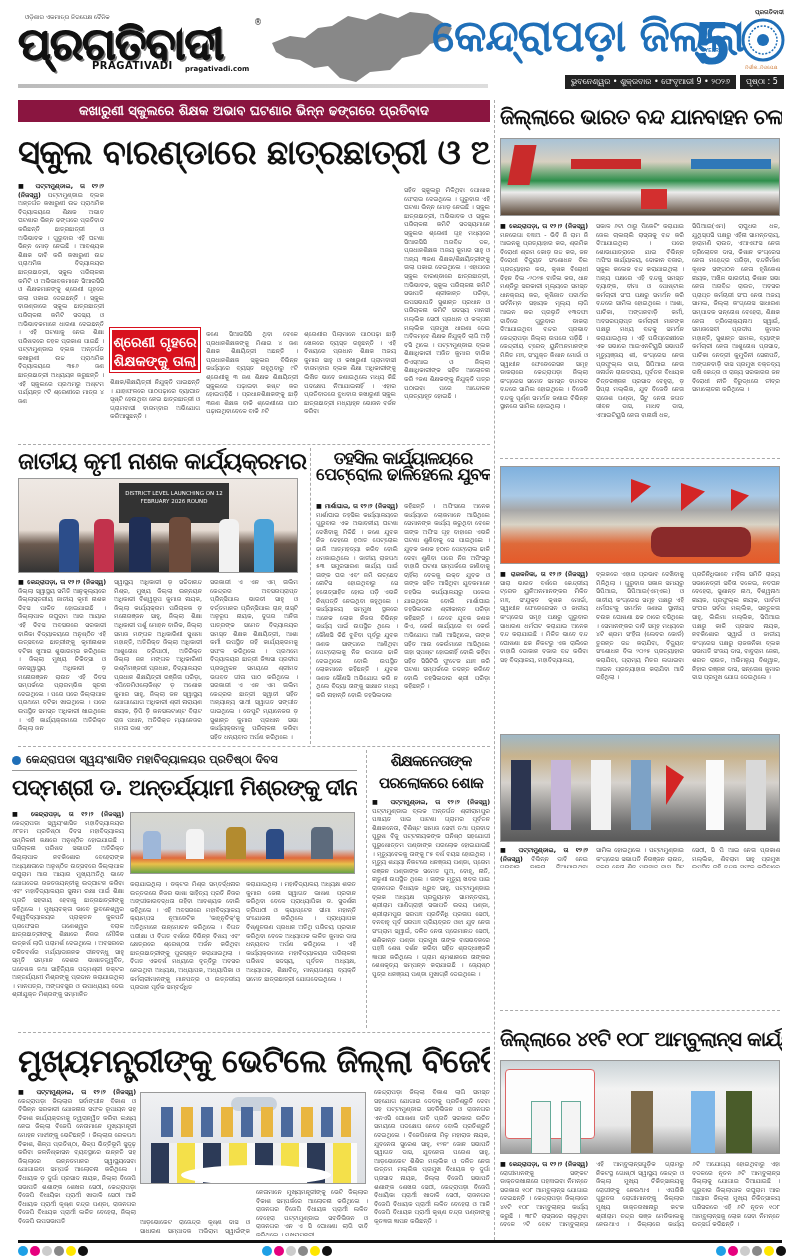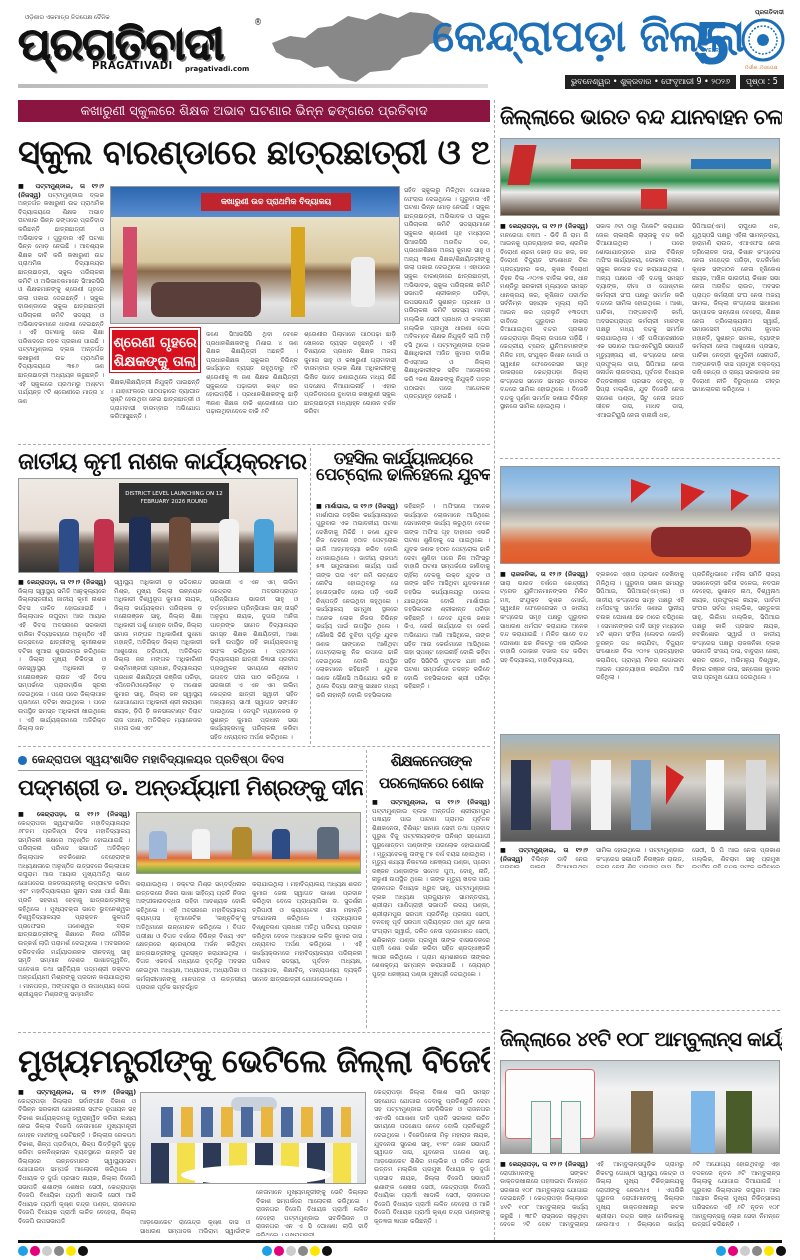--- a/index.html
+++ b/index.html
@@ -12,21 +12,21 @@
 .logo-reg{left:254px;top:18px;font-size:8px}
 .eng{left:92px;top:60px;font-size:10px;font-weight:bold;color:#111;letter-spacing:0.5px}
 .site{left:185px;top:65px;font-size:7px;font-weight:bold;color:#111}
 .map{left:270px;top:8px;width:185px;height:80px}
 .rule{left:18px;top:84px;width:470px;height:4px;background:linear-gradient(90deg,#bbb,#ddd)}
 .district{left:432px;top:10px;font-size:44px;font-weight:bold;color:#1f6fb8;line-height:52px;letter-spacing:-1px}
 .fifty{left:693px;top:6px;width:100px;height:66px}
 .dateline{left:565px;top:75px;height:14px;background:#222;color:#fff;font-size:8px;padding:1px 6px;line-height:12px}
 .pageno{left:740px;top:75px;height:14px;background:#222;color:#fff;font-size:8px;padding:1px 6px;line-height:12px}
 
-.kicker{background:#8a1540;color:#fff;text-align:center;font-size:13px;font-weight:normal;line-height:22px}
+.kicker{background:#8a1540;color:#fff;text-align:center;font-size:13px;font-weight:bold;line-height:22px}
 .hl{font-weight:bold;color:#111;white-space:nowrap;overflow:hidden;letter-spacing:-1px}
 .col{font-size:6.2px;line-height:8.6px;color:#333;text-align:justify;overflow:hidden}
 .by{font-weight:bold;color:#111}
 .photo{overflow:hidden;border:1px solid #999}
 .vdash{border-left:1px dashed #aaa}
 .hdash{border-top:1px dashed #aaa}
 .redbox{background:#d8111e;color:#fff;font-weight:bold;text-align:center;border:2px solid #fff;outline:1px solid #d8111e}
 .bullet{display:inline-block;width:9px;height:9px;border-radius:50%;background:#1f6fb8;margin-right:5px;vertical-align:middle}
 .regmarks{display:flex;gap:2px}
 .regmarks span{width:10px;height:10px;border-radius:50%;display:inline-block}
@@ -56,27 +56,20 @@
     <text x="52" y="63" font-size="5" fill="#c86a1e" font-family="Liberation Sans, sans-serif">ନିର୍ଭୀକ..ନିରପେକ୍ଷ</text>
   </svg>
   <div class="abs dateline">ଭୁବନେଶ୍ୱର • ଶୁକ୍ରବାର • ଫେବୃଆରୀ 9 • ୨୦୨୬</div>
   <div class="abs pageno">ପୃଷ୍ଠା : 5</div>
 </div>
 
 <div class="abs" style="left:18px;top:100px;width:472px;height:345px">
   <div class="kicker abs" style="left:0;top:0;width:472px;height:22px">କଖାରୁଣୀ ସ୍କୁଲରେ ଶିକ୍ଷକ ଅଭାବ ଘଟଣାର ଭିନ୍ନ ଢଙ୍ଗରେ ପ୍ରତିବାଦ</div>
   <div class="hl abs" style="left:0;top:26px;width:472px;font-size:34px;line-height:52px">ସ୍କୁଲ ବାରଣ୍ଡାରେ ଛାତ୍ରଛାତ୍ରୀ ଓ ଅଭିଭାବକଙ୍କ ଧାରଣା</div>
   <div class="abs col" style="left:0;top:82px;width:86px;height:255px"><span class="by">■ ପଟ୍ଟାମୁଣ୍ଡାଇ, ତା ୧୨।୨ (ନିଜସ୍ୱ)</span> <span>ପଟ୍ଟାମୁଣ୍ଡାଇ ବ୍ଲକ ଅନ୍ତର୍ଗତ କଖାରୁଣୀ ଉଚ୍ଚ ପ୍ରାଥମିକ ବିଦ୍ୟାଳୟରେ ଶିକ୍ଷକ ଅଭାବ ଘଟଣାର ଭିନ୍ନ ଢଙ୍ଗରେ ପ୍ରତିବାଦ କରିଛନ୍ତି ଛାତ୍ରଛାତ୍ରୀ ଓ ଅଭିଭାବକ । ଗୁରୁବାର ଏହି ଘଟଣା ଭିନ୍ନ ମୋଡ଼ ନେଇଛି । ଆବଶ୍ୟକ ଶିକ୍ଷକ ଦାବି କରି କଖାରୁଣୀ ଉଚ୍ଚ ପ୍ରାଥମିକ ବିଦ୍ୟାଳୟର ଛାତ୍ରଛାତ୍ରୀ, ସ୍କୁଲ ପରିଚାଳନା କମିଟି ଓ ଅଭିଭାବକମାନେ ସିଆରସିସି ଓ ଶିକ୍ଷକମାନଙ୍କୁ ଶ୍ରେଣୀ ଗୃହରେ ତାଲା ପକାଇ ଦେଇଛନ୍ତି । ସ୍କୁଲ ବାରଣ୍ଡାରେ ସ୍କୁଲ ଛାତ୍ରଛାତ୍ରୀ ପରିଚାଳନା କମିଟି ସଦସ୍ୟ ଓ ଅଭିଭାବକମାନେ ଧାରଣା ଦେଇଛନ୍ତି । ଏହି ଘଟଣାକୁ ନେଇ ଶିକ୍ଷା ପରିଷଦରେ ଚହଳ ପ୍ରକାଶ ପାଇଛି । ପଟ୍ଟାମୁଣ୍ଡାଇ ବ୍ଲକ ଅନ୍ତର୍ଗତ କଖାରୁଣୀ ଉଚ୍ଚ ପ୍ରାଥମିକ ବିଦ୍ୟାଳୟରେ ୩୫୬ ଜଣ ଛାତ୍ରଛାତ୍ରୀ ଅଧ୍ୟୟନ କରୁଛନ୍ତି । ଏହି ସ୍କୁଲରେ ପ୍ରଥମରୁ ଅଷ୍ଟମ ପର୍ଯ୍ୟନ୍ତ ୯ଟି ଶ୍ରେଣୀରେ ମାତ୍ର ୪ ଜଣ</span></div>
-  <div class="abs photo" style="left:92px;top:86px;width:290px;height:138px;background:linear-gradient(180deg,#2c67b0 0%,#5b8ed0 22%,#e9e1c6 22%,#d9c8a0 55%,#8a6b4c 62%,#e3e3e3 85%,#cfcfcf 100%)">
-    <div style="position:absolute;left:90px;top:6px;width:150px;height:18px;background:#c0252e;color:#fff;font-size:8px;text-align:center;line-height:18px;font-weight:bold">କଖାରୁଣୀ ଉଚ୍ଚ ପ୍ରାଥମିକ ବିଦ୍ୟାଳୟ</div>
-    <div style="position:absolute;left:12px;top:40px;width:14px;height:90px;background:#d34d6a"></div>
-    <div style="position:absolute;left:180px;top:40px;width:14px;height:90px;background:#d8a61f"></div>
-    <div style="position:absolute;left:40px;top:95px;width:110px;height:35px;background:#5a3e39;border-radius:8px"></div>
-    <div style="position:absolute;left:240px;top:70px;width:24px;height:50px;background:#eee;border-radius:6px"></div>
-  </div>
   <div class="abs redbox" style="left:92px;top:228px;width:90px;height:44px;font-size:14px;line-height:19px;padding-top:3px"><span>ଶ୍ରେଣୀ ଗୃହରେ ଶିକ୍ଷକଙ୍କୁ ତାଲା</span></div>
   <div class="abs col" style="left:92px;top:278px;width:90px;height:60px">ଶିକ୍ଷକ/ଶିକ୍ଷୟିତ୍ରୀ ନିଯୁକ୍ତି ପାଇଛନ୍ତି । ଯାହାଫଳରେ ପାଠପଢ଼ାରେ ବ୍ୟାଘାତ ସୃଷ୍ଟି ହେଉଥିବା ନେଇ ଛାତ୍ରଛାତ୍ରୀ ଓ ଗ୍ରାମବାସୀ ବାରମ୍ବାର ଅଭିଯୋଗ କରିଆସୁଛନ୍ତି ।</div>
   <div class="abs col" style="left:188px;top:230px;width:92px;height:108px">କଣେ ସିଆରସିସି ଥିବା ବେଳେ ପ୍ରଧାନଶିକ୍ଷକଙ୍କୁ ମିଶାଇ ୪ ଜଣ ଶିକ୍ଷକ ଶିକ୍ଷୟିତ୍ରୀ ଅଛନ୍ତି । ପ୍ରଧାନଶିକ୍ଷକ ସ୍କୁଲର ବିଭିନ୍ନ କାର୍ଯ୍ୟରେ ବ୍ୟସ୍ତ ରହୁଥିବାରୁ ୯ଟି ଶ୍ରେଣୀକୁ ୩ ଜଣ ଶିକ୍ଷକ ଶିକ୍ଷୟିତ୍ରୀ ସ୍କୁଲରେ ପଢ଼ାଇବା କଷ୍ଟ କର ହୋଇପଡ଼ିଛି । ପ୍ରଧାନଶିକ୍ଷକଙ୍କୁ ଛାଡ଼ି ୩ଜଣ ଶିକ୍ଷକ ବାକି ଶ୍ରେଣୀରେ ପାଠ ପଢ଼ାଉଥିବାବେଳେ ବାକି ୬ଟି</div>
   <div class="abs col" style="left:286px;top:230px;width:92px;height:108px">ଶ୍ରେଣୀର ପିଲାମାନେ ପାଠପଢ଼ା ଛାଡ଼ି ଖେଳରେ ବ୍ୟସ୍ତ ରହୁଛନ୍ତି । ଏହି ବିଷୟରେ ପ୍ରଧାନ ଶିକ୍ଷକ ଅଜୟ କୁମାର ସାହୁ ଓ କଖାରୁଣୀ ଗ୍ରାମବାସୀ ବାରମ୍ବାର ବ୍ଲକ ଶିକ୍ଷା ଅଧିକାରୀଙ୍କୁ ଲିଖିତ ଭାବେ ଜଣାଇଥିଲେ ମଧ୍ୟ କିଛି ପଦକ୍ଷେପ ନିଆଯାଇନାହିଁ । ଏହାର ପ୍ରତିବାଦରେ ବୁଧବାର କଖାରୁଣୀ ସ୍କୁଲ ଛାତ୍ରଛାତ୍ରୀ ମଧ୍ୟାହ୍ନ ଭୋଜନ ବର୍ଜନ କରିବା</div>
   <div class="abs col" style="left:386px;top:86px;width:86px;height:252px">ସହିତ ସ୍କୁଲରୁ ମିଳିଥିବା ପୋଷାକ ଫେରାଇ ଦେଇଥିଲେ । ଗୁରୁବାର ଏହି ଘଟଣା ଭିନ୍ନ ମୋଡ଼ ନେଇଛି । ସ୍କୁଲ ଛାତ୍ରଛାତ୍ରୀ, ଅଭିଭାବକ ଓ ସ୍କୁଲ ପରିଚାଳନା କମିଟି ସଦସ୍ୟମାନେ ସ୍କୁଲର ଶ୍ରେଣୀ ଗୃହ ମଧ୍ୟରେ ସିଆରସିସି ଅରବିନ୍ଦ ଦଳ, ପ୍ରଧାନଶିକ୍ଷକ ଅଜୟ କୁମାର ସାହୁ ଓ ଅନ୍ୟ ୩ଜଣ ଶିକ୍ଷକ/ଶିକ୍ଷୟିତ୍ରୀଙ୍କୁ ତାଲା ପକାଇ ଦେଇଥିଲେ । ଏହାପରେ ସ୍କୁଲ ବାରଣ୍ଡାରେ ଛାତ୍ରଛାତ୍ରୀ, ଅଭିଭାବକ, ସ୍କୁଲ ପରିଚାଳନା କମିଟି ସଭାପତି ଶ୍ରୀକାନ୍ତ ପରିଡ଼ା, ଉପସଭାପତି ସୁଶାନ୍ତ ପ୍ରଧାନ ଓ ପରିଚାଳନା କମିଟି ସଦସ୍ୟ ମାନସୀ ମଲ୍ଲିକ ସେଠୀ ପ୍ରଧାନ ଓ କଳ୍ପନା ମଲ୍ଲିକ ପ୍ରମୁଖ ଧାରଣା ଦେଇ ଅବିଳମ୍ବେ ଶିକ୍ଷକ ନିଯୁକ୍ତି ଲାଗି ଅଡ଼ି ବସି ଥିଲେ । ପଟ୍ଟାମୁଣ୍ଡାଇ ବ୍ଲକ ଶିକ୍ଷାଧିକାରୀ ଅଜିତ କୁମାର ବାରିକ ଡିଏସ୍ଆଇ ଓ ଜିଲ୍ଲା ଶିକ୍ଷାଧିକାରୀଙ୍କ ସହିତ ଆଲୋଚନା କରି ୨ଜଣ ଶିକ୍ଷକଙ୍କୁ ନିଯୁକ୍ତି ପତ୍ର ପଠାଇବା ପରେ ଆନ୍ଦୋଳନ ପ୍ରତ୍ୟାହୃତ ହୋଇଛି ।</div>
 </div>
 <div class="abs hdash" style="left:18px;top:444px;width:472px"></div>
 
 <div class="abs" style="left:18px;top:446px;width:290px;height:300px">
   <div class="hl abs" style="left:0;top:0;width:290px;font-size:23px;line-height:30px">ଜାତୀୟ କୃମୀ ନାଶକ କାର୍ଯ୍ୟକ୍ରମର ଶୁଭାରମ୍ଭ</div>
@@ -96,21 +89,21 @@
 <div class="abs vdash" style="left:310px;top:448px;height:296px"></div>
 
 <div class="abs" style="left:316px;top:446px;width:174px;height:300px">
   <div class="hl abs" style="left:0;top:0;width:174px;text-align:center;font-size:17px;line-height:24px">ତହସିଲ କାର୍ଯ୍ୟାଳୟରେ</div>
   <div class="hl abs" style="left:0;top:16px;width:174px;text-align:right;font-size:17px;line-height:24px">ପେଟ୍ରୋଲ ଢାଳିହେଲେ ଯୁବକ</div>
   <div class="abs col" style="left:0;top:56px;width:82px;height:238px"><span class="by">■ ମାର୍ଶାଘାଇ, ତା ୧୨।୨ (ନିଜସ୍ୱ)</span> <span>ମାର୍ଶାଘାଇ ତହସିଲ କାର୍ଯ୍ୟାଳୟରେ ଗୁରୁବାର ଏକ ଅଭାବନୀୟ ଘଟଣା ଦେଖିବାକୁ ମିଳିଛି । ଜଣେ ଯୁବକ ନିଜ ଦେହରେ ହଠାତ ପେଟ୍ରୋଲ ଢାଳି ଆତ୍ମହତ୍ୟା କରିବ ବୋଲି ଧମକାଇଥିଲେ । ଜାତୀୟ ରାଜପଥ ୫୩ ସମ୍ପ୍ରସାରଣ କାର୍ଯ୍ୟ ପାଇଁ ତାଙ୍କ ଘର ଏବଂ ଜମି ଉଚ୍ଛେଦ ନୋଟିସ ହୋଇଥିବାରୁ ସେ ହତୋତ୍ସାହିତ ହୋଇ ପଡ଼ି ଏଭଳି ନିଷ୍ପତ୍ତି ନେଇଥିବା କହୁଥିଲେ । କାର୍ଯ୍ୟାଳୟ ସମ୍ମୁଖ ସ୍ଥଳରେ ଅନେକ ଲୋକ ନିଜର ବିଭିନ୍ନ କାର୍ଯ୍ୟ ପାଇଁ ଉପସ୍ଥିତ ଥିଲେ । କୌଣସି କିଛି ବୁଝିବା ପୂର୍ବରୁ ଯୁବକ ଜଣକ ସାଙ୍ଗରେ ଆଣିଥିବା ପେଟ୍ରୋଲକୁ ନିଜ ଉପରେ ଢାଳି ଦେଇଥିଲେ ବୋଲି ଉପସ୍ଥିତ ଲୋକମାନେ କହିଛନ୍ତି । ଯୁବକ ଜଣକ କୌଣସି ଅଭିଯୋଗ କରି ନ ଥିଲେ ବିଦ୍ୟା ତାଙ୍କୁ ସାକ୍ଷାତ ମଧ୍ୟ କରି ନାହାନ୍ତି ବୋଲି ତହସିଲଦାର</span></div>
   <div class="abs col" style="left:88px;top:56px;width:86px;height:238px">କହିଛନ୍ତି । ଅଫିସରେ ଅନେକ କାର୍ଯ୍ୟରେ ଲୋକମାନେ ଆସିଥିଲେ ସେମାନଙ୍କ କାର୍ଯ୍ୟ କରୁଥିବା ବେଳେ ତାଙ୍କ ଅଫିସ ଗୃହ ବାହାରେ ଏଭଳି ଘଟଣା ଶୁଣିବାକୁ ସେ ପାଇଥିଲେ । ଯୁବକ ଜଣକ ହଠାତ ପେଟ୍ରୋଲ ଢାଳି ଦେବା ଶୁଣିବା ପରେ ନିଜ ଅଫିସରୁ ବାହାରି ଘଟଣା ସମ୍ପର୍କରେ ଜାଣିବାକୁ ଚାହିଁଲା ବେଳକୁ ଉକ୍ତ ଯୁବକ ଓ ତାଙ୍କ ସହିତ ଆସିଥିବା ଯୁବକମାନେ ତହସିଲ କାର୍ଯ୍ୟାଳୟରୁ ପଳେଇ ଯାଇଥିଲେ ବୋଲି ମାର୍ଶାଘାଇ ତହସିଲଦାର ଶ୍ରୀକାନ୍ତ ପରିଡ଼ା କହିଛନ୍ତି । ତେବେ ଯୁବକ ଜଣକ କିଏ, କେଉଁ କାର୍ଯ୍ୟରେ ବା କେଉଁ ଅଭିଯୋଗ ଆଣି ଆସିଥିଲେ, ତାଙ୍କ ସହିତ ଆଉ କେଉଁମାନେ ଆସିଥିଲେ ତାହା ସ୍ପଷ୍ଟ ହୋଇନାହିଁ ବୋଲି କହିବା ସହିତ ସିସିଟିଭି ଫୁଟେଜ ଯାଞ୍ଚ କରି ଘଟଣା ସମ୍ପର୍କରେ ତଦନ୍ତ କରିବେ ବୋଲି ତହସିଲଦାର ଶ୍ରୀ ପରିଡ଼ା କହିଛନ୍ତି ।</div>
 </div>
 <div class="abs hdash" style="left:18px;top:746px;width:472px"></div>
 
-<div class="abs" style="left:18px;top:750px;width:345px;height:280px">
+<div class="abs" style="left:12px;top:750px;width:345px;height:280px">
   <div class="abs" style="left:0;top:2px;width:345px;font-size:11px;font-weight:bold;line-height:16px;white-space:nowrap;overflow:hidden;border-bottom:1px solid #999;padding-bottom:2px"><span class="bullet"></span><span>କେନ୍ଦ୍ରାପଡା ସ୍ୱୟଂଶାସିତ ମହାବିଦ୍ୟାଳୟର ପ୍ରତିଷ୍ଠା ଦିବସ</span></div>
   <div class="hl abs" style="left:0;top:22px;width:345px;font-size:22px;line-height:32px">ପଦ୍ମଶ୍ରୀ ଡ. ଅନ୍ତର୍ଯ୍ୟାମୀ ମିଶ୍ରଙ୍କୁ ଦୀନବନ୍ଧୁ ସାହୁ ସ୍ମୃତି ସମ୍ମାନ</div>
   <div class="abs col" style="left:0;top:60px;width:112px;height:212px"><span class="by">■ କେନ୍ଦ୍ରାପଡ଼ା, ତା ୧୨।୨ (ନିଜସ୍ୱ)</span> <span>କେନ୍ଦ୍ରାପଡା ସ୍ୱୟଂଶାସିତ ମହାବିଦ୍ୟାଳୟର ୬୮ତମ ପ୍ରତିଷ୍ଠା ଦିବସ ମହାବିଦ୍ୟାଳୟ ସମ୍ମିଳନୀ କକ୍ଷରେ ଅନୁଷ୍ଠିତ ହୋଇଯାଇଛି । ପରିଚାଳନା ପରିଷଦ ସଭାପତି ଅତିରିକ୍ତ ଜିଲ୍ଲାପାଳ ନବକିଶୋର ବେହେରାଙ୍କ ଅଧ୍ୟକ୍ଷତାରେ ଅନୁଷ୍ଠିତ ଉତ୍ସବରେ ଜିଲ୍ଲାପାଳ ରଘୁରାମ ଆର ଆୟାର ମୁଖ୍ୟଅତିଥି ଭାବେ ଯୋଗଦେଇ ରଜତଜୟନ୍ତୀକୁ ଉଦ୍‌ଘାଟନ କରିବା ଏବଂ ମହାବିଦ୍ୟାଳୟର ସୁନାମ ରକ୍ଷା ପାଇଁ ଶିକ୍ଷା ପ୍ରତି ସହଦାୟ ହେବାକୁ ଛାତ୍ରଛାତ୍ରୀଙ୍କୁ କହିଥିଲେ । ମୁଖ୍ୟବକ୍ତା ଭାବେ ଭୁବନେଶ୍ୱର ବିଶ୍ୱବିଦ୍ୟାଳୟର ପ୍ରାକ୍ତନ କୁଳପତି ପ୍ରଫେସର ଗଣେଶ୍ୱର ବରାଳ ଛାତ୍ରଛାତ୍ରୀଙ୍କୁ ଶିକ୍ଷାରେ ନିଜର ମୌଳିକ ଉତ୍କର୍ଷ ଲାଗି ପରାମର୍ଶ ଦେଇଥିଲେ । ଅବସରରେ ଚଳିତବର୍ଷର ମର୍ଯ୍ୟାଦାଜନକ ଦୀନବନ୍ଧୁ ସାହୁ ସ୍ମୃତି ସମ୍ମାନ ଦେଶର ଭାଷାତତ୍ତ୍ୱବିତ, ଗବେଷକ ତଥା ସାହିତ୍ୟିକ ପଦ୍ମଶ୍ରୀ ଡକ୍ଟର ଅନ୍ତର୍ଯ୍ୟାମୀ ମିଶ୍ରଙ୍କୁ ପ୍ରଦାନ କରାଯାଇଥିଲା । ମାନପତ୍ର, ଅଙ୍ଗବସ୍ତ୍ର ଓ ଉପାଧ୍ୟାୟ ଦେଇ ଶ୍ରୀଯୁକ୍ତ ମିଶ୍ରଙ୍କୁ ସମ୍ମାନିତ</span></div>
   <div class="abs photo" style="left:118px;top:62px;width:225px;height:62px;background:linear-gradient(180deg,#d7d7cf 0%,#cfd3d9 60%,#e06a3c 75%,#e9c04a 85%,#6aa345 100%)">
     <div style="position:absolute;left:12px;top:18px;width:18px;height:28px;background:#9eb7d9;border-radius:5px 5px 0 0"></div>
     <div style="position:absolute;left:55px;top:16px;width:18px;height:30px;background:#f3f3f3;border-radius:5px 5px 0 0"></div>
     <div style="position:absolute;left:95px;top:14px;width:20px;height:32px;background:#b38b2f;border-radius:5px 5px 0 0"></div>
     <div style="position:absolute;left:135px;top:16px;width:18px;height:30px;background:#2d4c85;border-radius:5px 5px 0 0"></div>
     <div style="position:absolute;left:180px;top:14px;width:22px;height:32px;background:#5d6b7d;border-radius:5px 5px 0 0"></div>
   </div>

